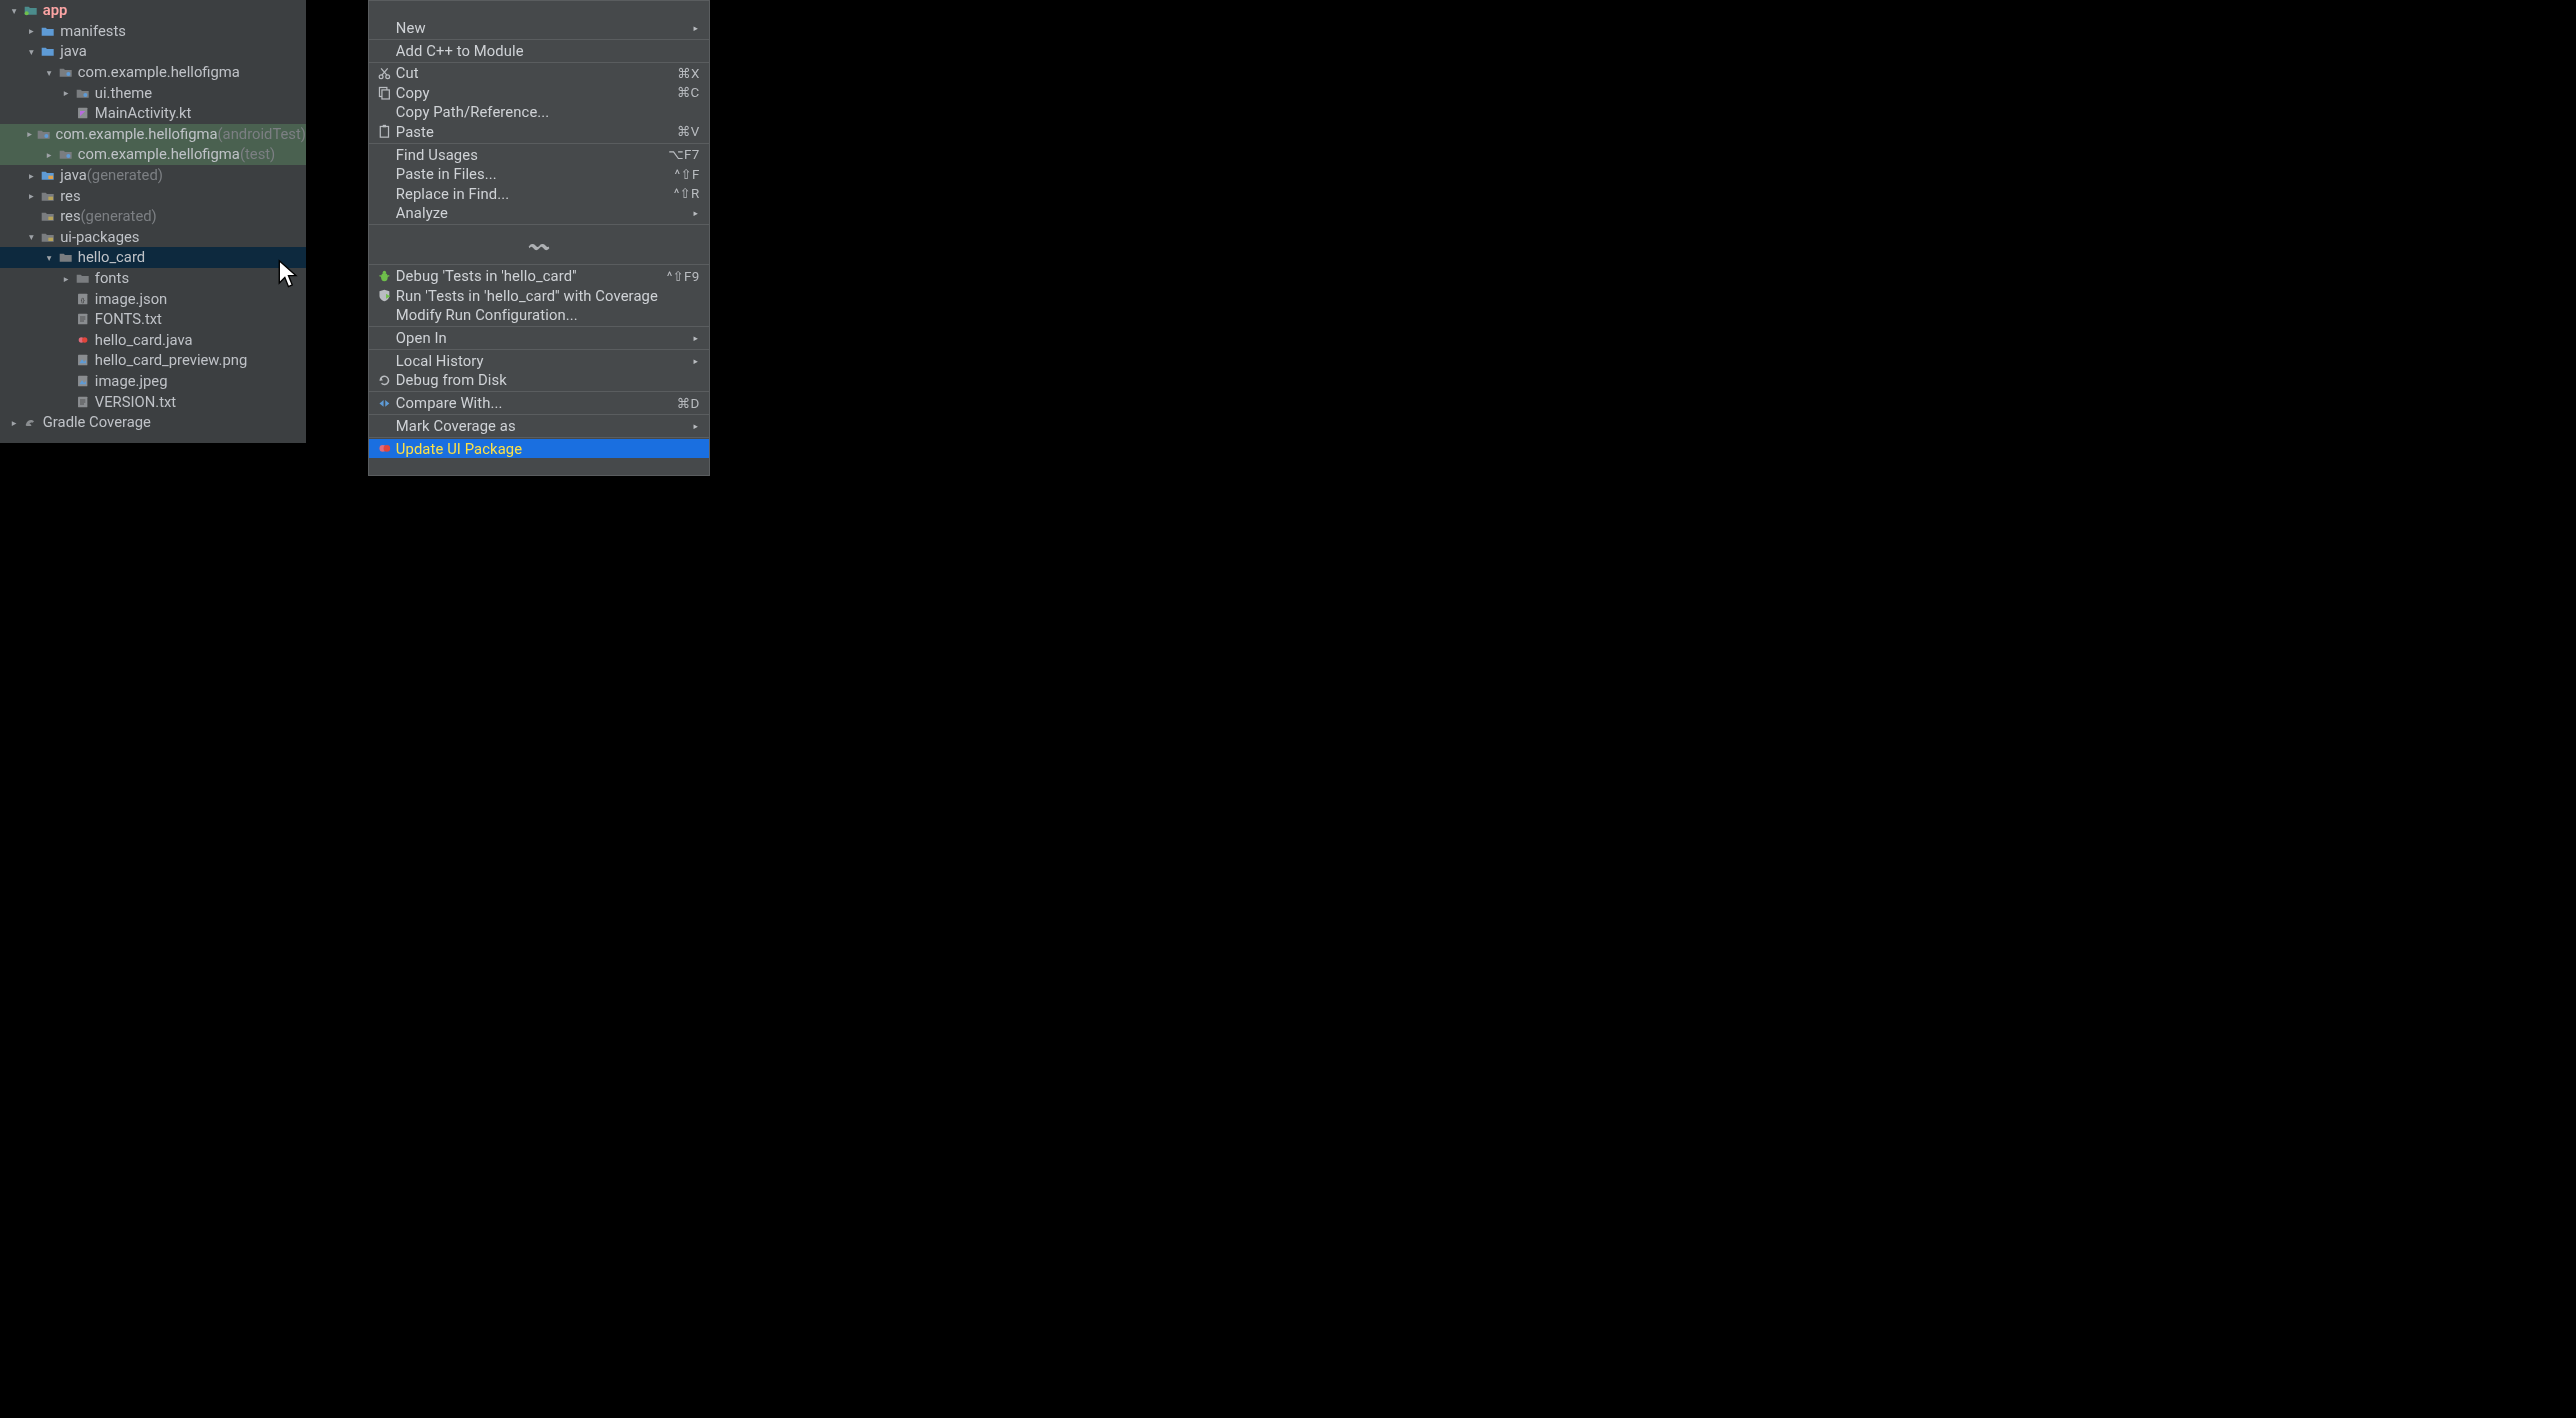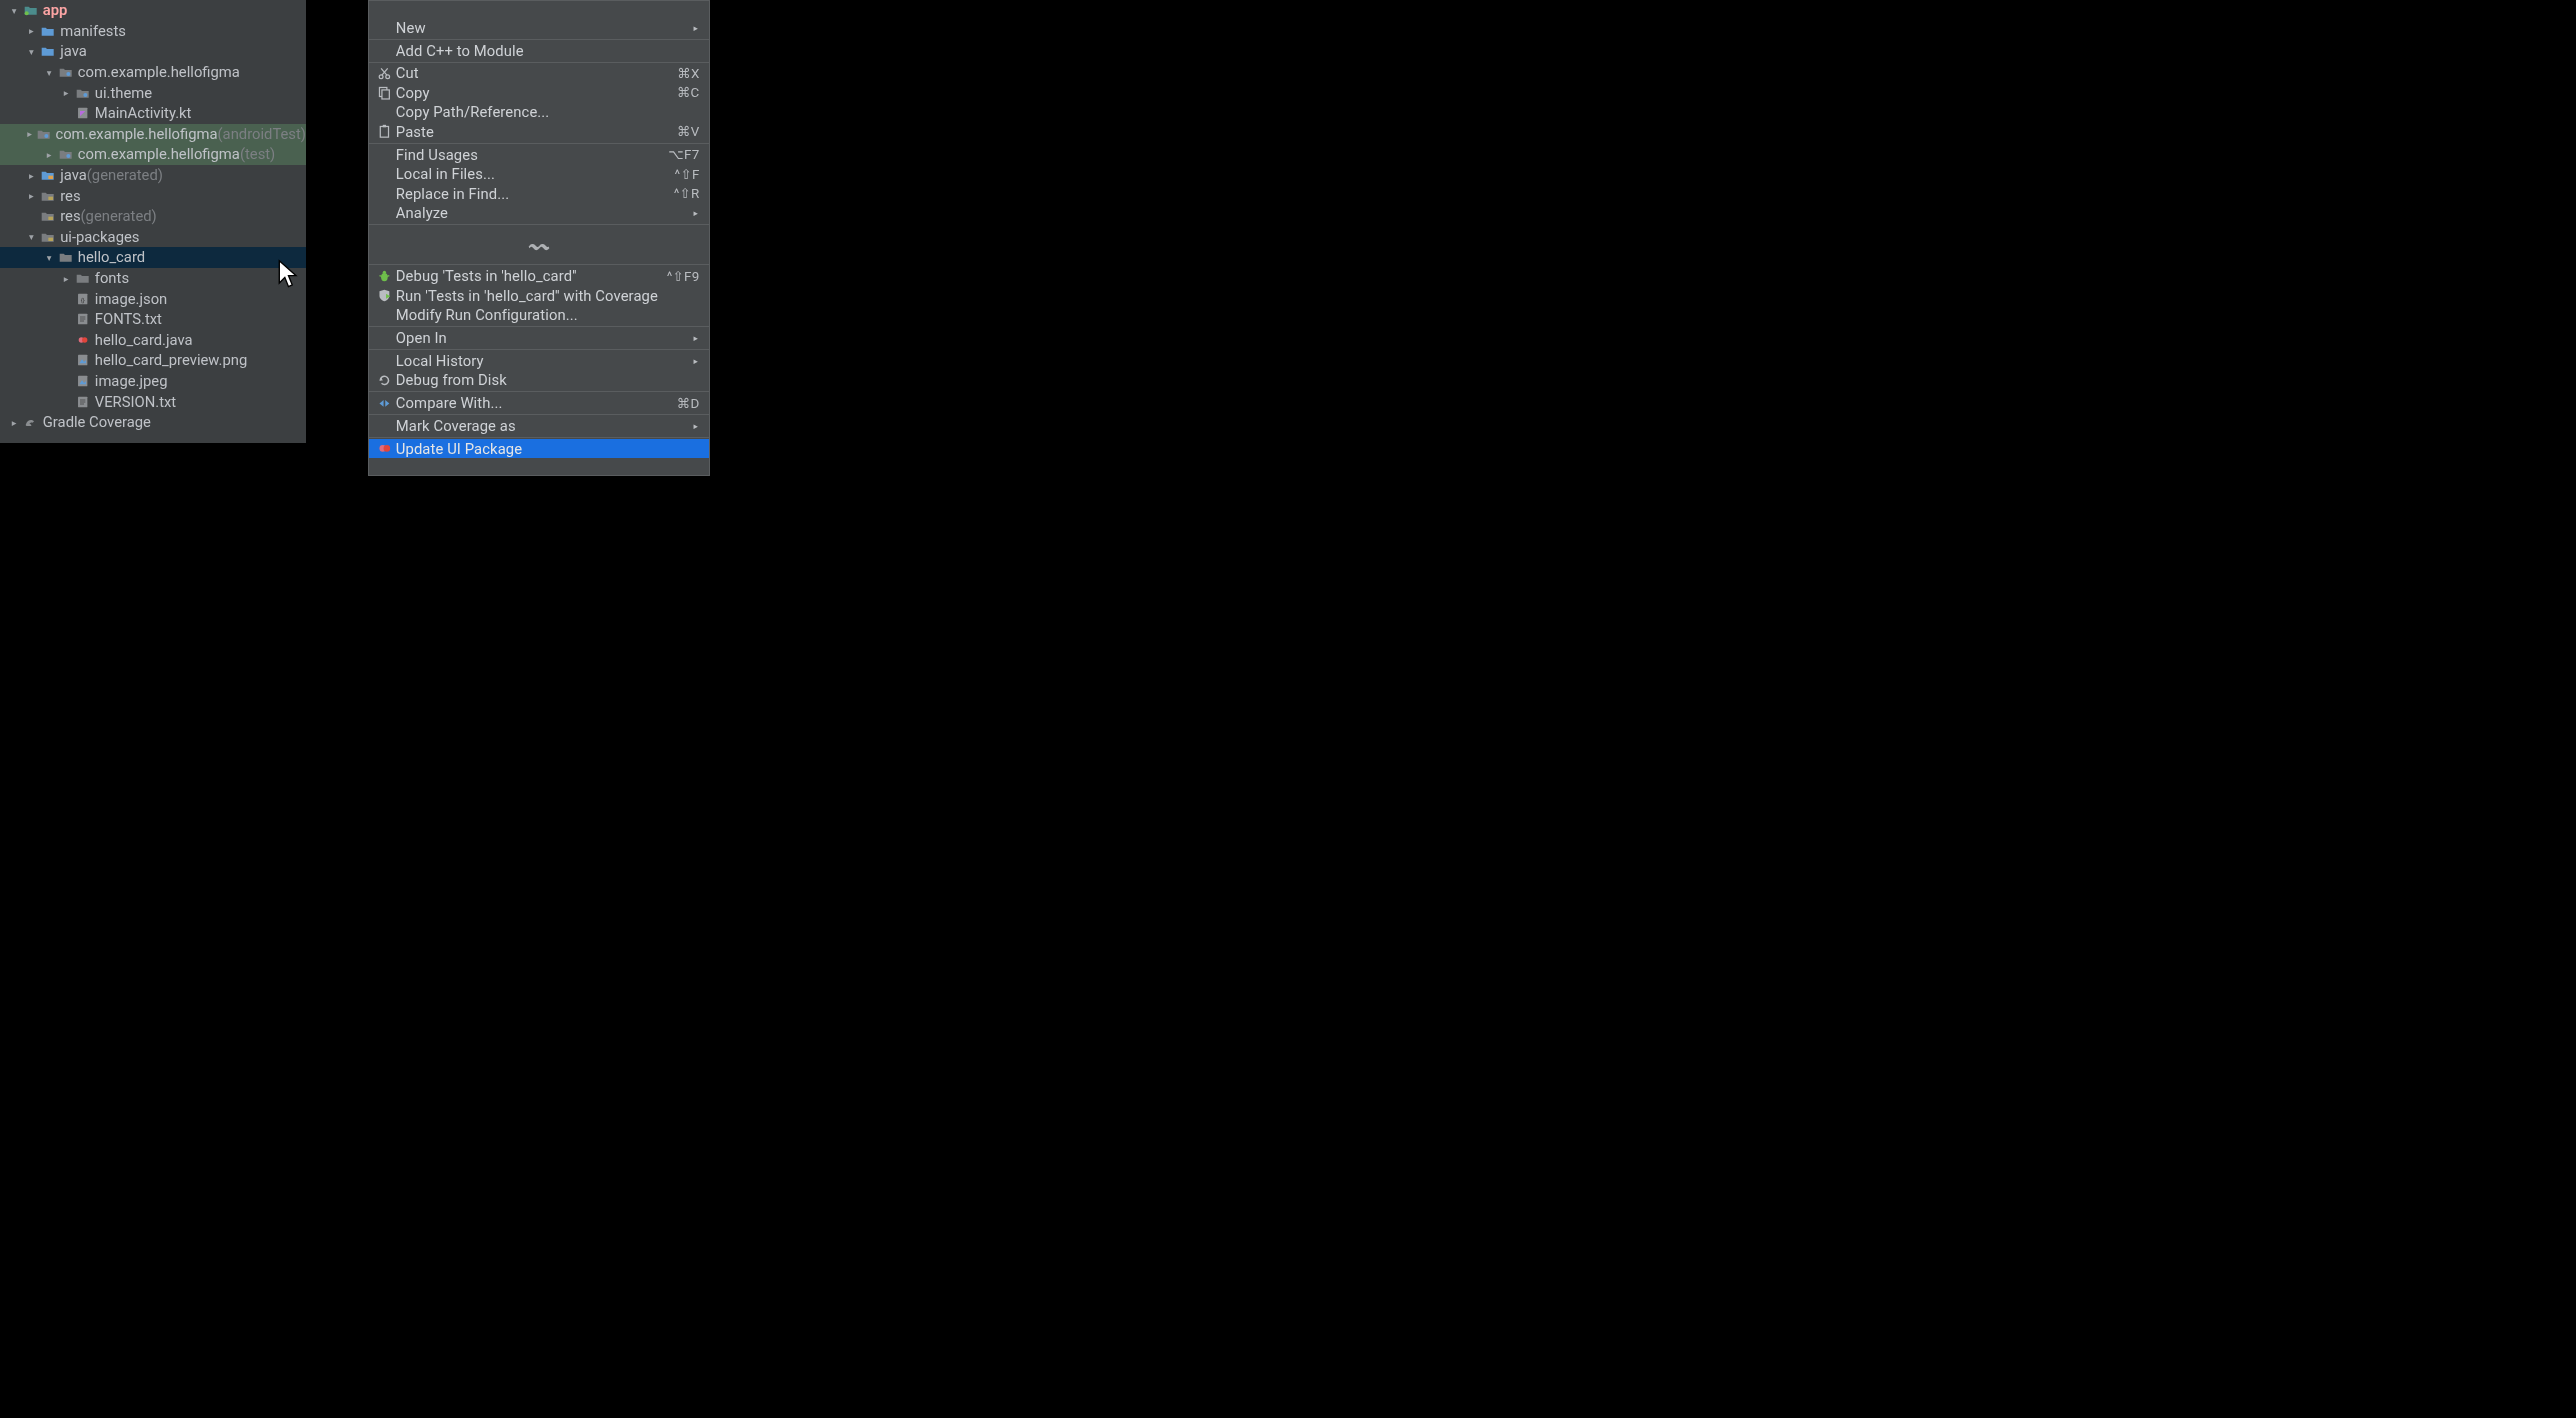--- a/index.html
+++ b/index.html
@@ -54,21 +54,21 @@
     box-shadow: 0 4px 12px rgba(0,0,0,0.5);
     padding: 17px 0;
   }
   .ctx .mitem {
     display: flex; align-items: center;
     height: 19.5px;
     padding: 0 9.4px 0 8px;
     color: #cfd2d6;
     letter-spacing: 0.1px;
   }
-  .ctx .mitem.highlight { background: #1a6fe0; color: #e5e5e5; }
+  .ctx .mitem.highlight { background: #1a6fe0; color: #fde047; }
   .ctx .micon { width: 14.8px; height: 13.4px; display: inline-flex; align-items: center; justify-content: center; margin-right: 4px; }
   .ctx .mlabel { flex: 1; }
   .ctx .msc { color: #b9bcc0; font-size: 13.4px; letter-spacing: 0.3px; }
   .ctx .msub {
     width: 8px; height: 8px; margin-left: 5.4px;
     display: inline-flex; align-items: center; justify-content: center;
     color: #b9bcc0; font-size: 8.7px;
   }
   .ctx .sep { height: 0.7px; background: #5a5d5f; margin: 1.3px 0; }
   .ctx .snip { text-align: center; padding: 4px 0; color: #aeb1b4; font-size: 20px; }
@@ -382,21 +382,21 @@
         <span class="msc">⌘V</span>
       </div>
       <div class="sep"></div>
       <div class="mitem">
         <span class="micon"></span>
         <span class="mlabel">Find Usages</span>
         <span class="msc">⌥F7</span>
       </div>
       <div class="mitem">
         <span class="micon"></span>
-        <span class="mlabel">Local in Files...</span>
+        <span class="mlabel">Paste in Files...</span>
         <span class="msc">^⇧F</span>
       </div>
       <div class="mitem">
         <span class="micon"></span>
         <span class="mlabel">Replace in Find...</span>
         <span class="msc">^⇧R</span>
       </div>
       <div class="mitem">
         <span class="micon"></span>
         <span class="mlabel">Analyze</span>

